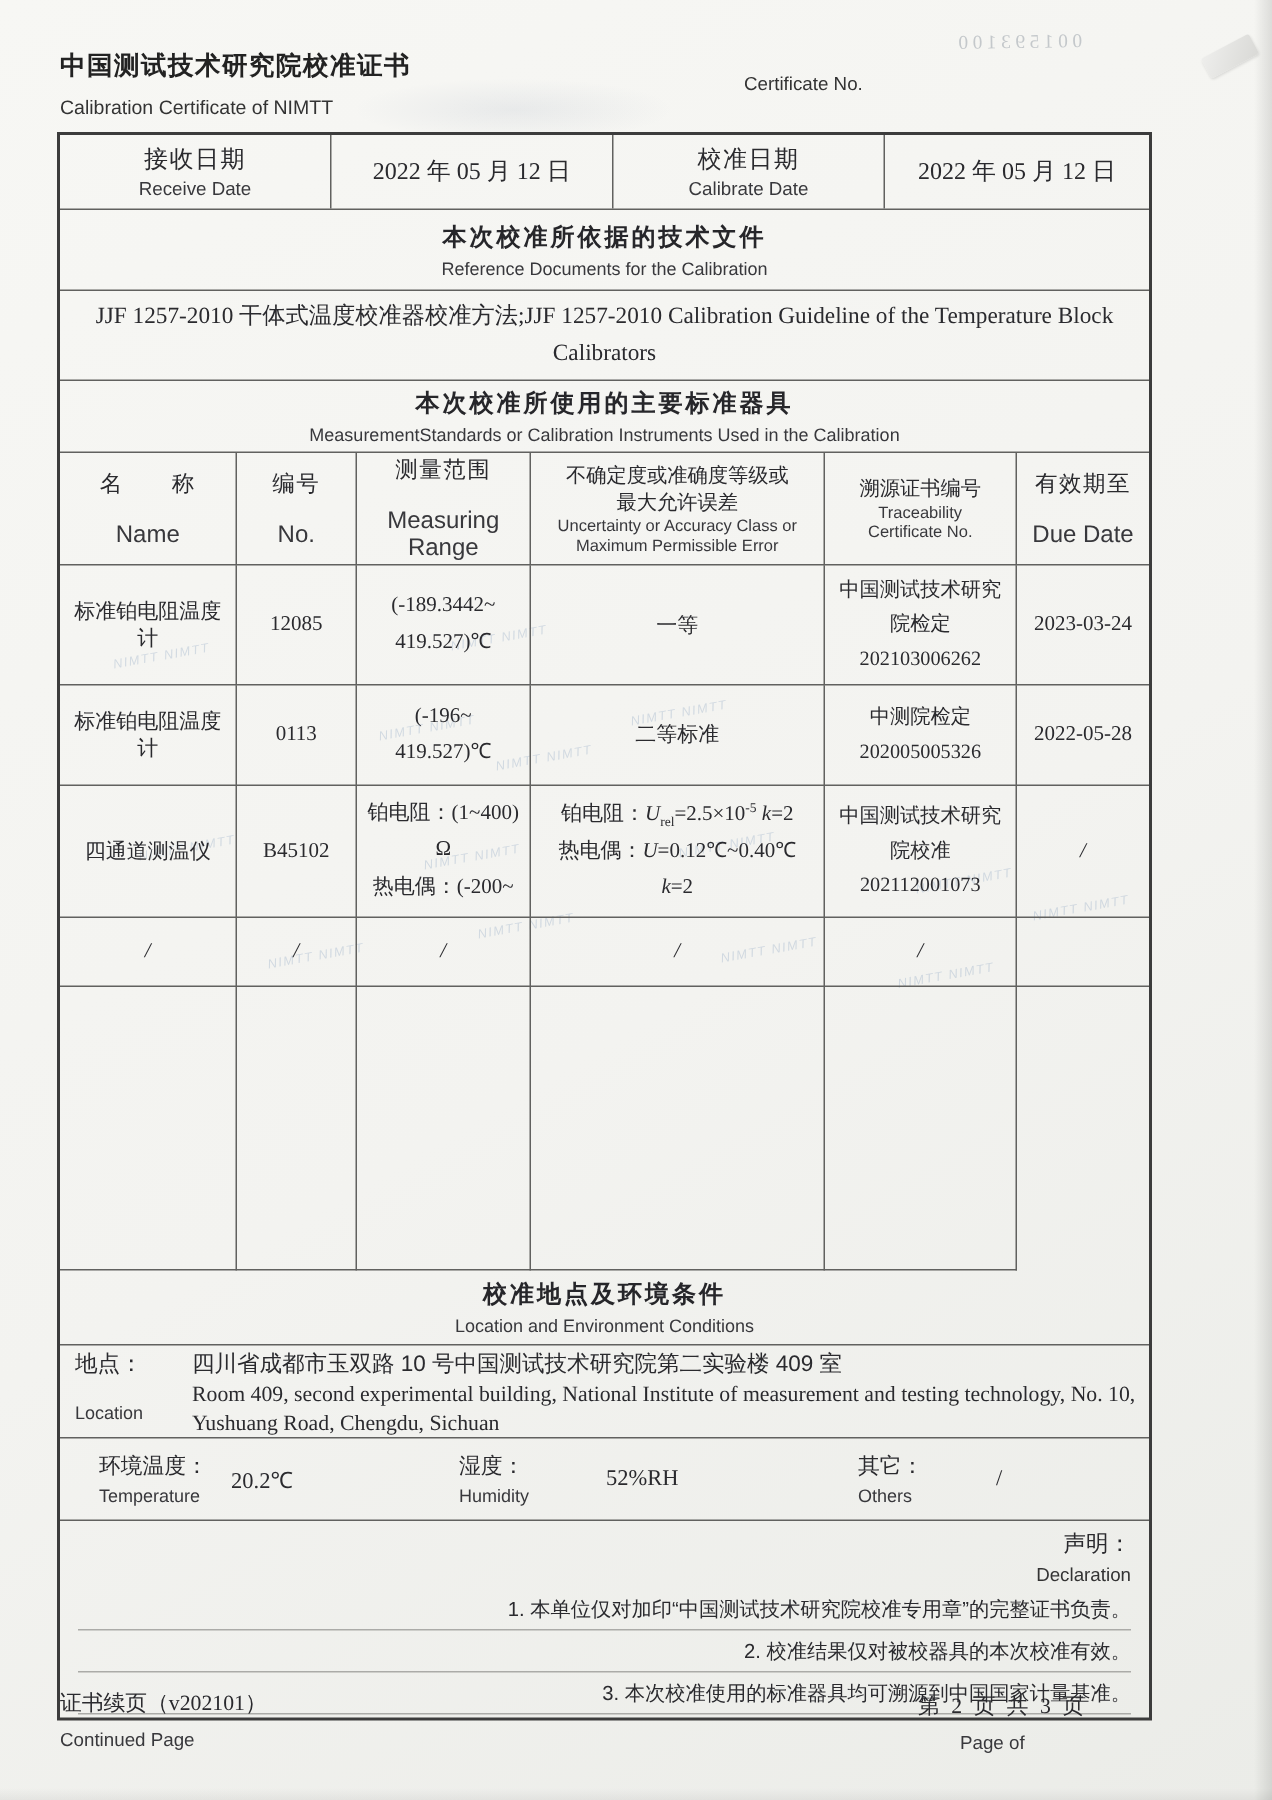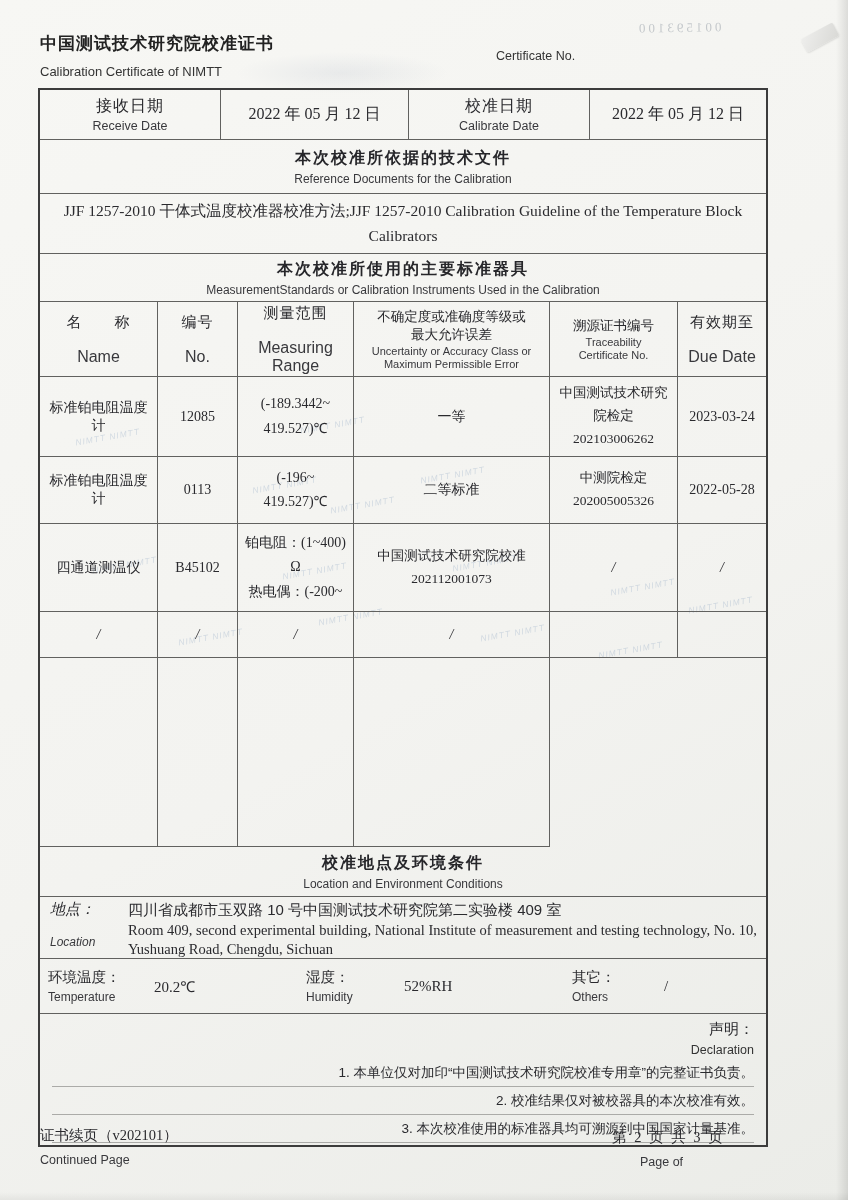--- a/index.html
+++ b/index.html
@@ -64,32 +64,32 @@
   .cell-unc i{font-family:"Liberation Serif",serif;}
   .cell-unc sub{font-size:9px;}
   .cell-unc sup{font-size:9px;}
   .cell-trace{font-size:13.5px;line-height:1.7;}
   .cell-trace .tno{display:block;font-family:"Liberation Serif",serif;}
   .cell-due{font-family:"Liberation Serif",serif;font-size:14px;}
   .slash{font-family:"Liberation Serif",serif;font-size:14px;font-style:italic;}
   
   .loc-title{height:50px;}
   .loc-row{height:62px;display:flex;padding-top:3px;}
-  .loc-label{width:88px;padding-left:10px;box-sizing:border-box;font-style:italic;}
+  .loc-label{width:88px;padding-left:10px;box-sizing:border-box;}
   .loc-label .cn{font-size:15px;}
   .loc-label .en{font-size:12px;margin-top:16px;}
   .loc-content{flex:1;padding-right:8px;}
   .loc-cn{font-size:15px;line-height:1.35;}
   .loc-en{font-size:14.5px;line-height:1.3;font-family:"Liberation Serif",serif;margin-top:1px;}
   .env-row{height:55px;display:flex;align-items:center;}
   .env-label{box-sizing:border-box;}
   .env-label .cn{font-size:14.5px;}
   .env-label .en{font-size:12px;margin-top:3px;}
   .env-value{font-family:"Liberation Serif",serif;font-size:15px;}
-  .e1{width:112px;padding-left:8px;}
+  .e1{width:112px;padding-left:26px;}
   .e2{width:152px;padding-left:2px;}
   .e3{width:94px;}
   .e4{width:168px;padding-left:4px;}
   .e5{width:86px;}
   .e6{padding-left:6px;}
   
   .decl{padding:6px 12px 2px;border-bottom:none;text-align:right;}
   .decl-cn{font-size:15px;}
   .decl-en{font-size:12.5px;margin:4px 0 2px;color:#333;}
   .decl-item{font-size:13.5px;padding:5px 0 4px;border-bottom:1px solid #ababa8;}
@@ -236,20 +236,25 @@
       </div>
       <div class="cell-due">2022-05-28</div>
 
       <div class="cell-name">四通道测温仪</div>
       <div class="cell-num">B45102</div>
       <div class="cell-range">
         <span class="rl">铂电阻：(1~400)</span>
         <span class="rl">Ω</span>
         <span class="rl">热电偶：(-200~</span>
       </div>
+      <div class="cell-unc">
+        <span class="ul"><span>铂电阻：</span><i>U</i><sub>rel</sub><span>=2.5×10</span><sup>-5</sup><span> </span><i>k</i><span>=2</span></span>
+        <span class="ul"><span>热电偶：</span><i>U</i><span>=0.12℃~0.40℃</span></span>
+        <span class="ul"><i>k</i><span>=2</span></span>
+      </div>
       <div class="cell-trace">
         <span>中国测试技术研究院校准</span>
         <span class="tno">202112001073</span>
       </div>
 
       <div class="slash">/</div>
       <div class="slash">/</div>
       <div class="slash">/</div>
       <div class="slash">/</div>
       <div class="slash">/</div>

